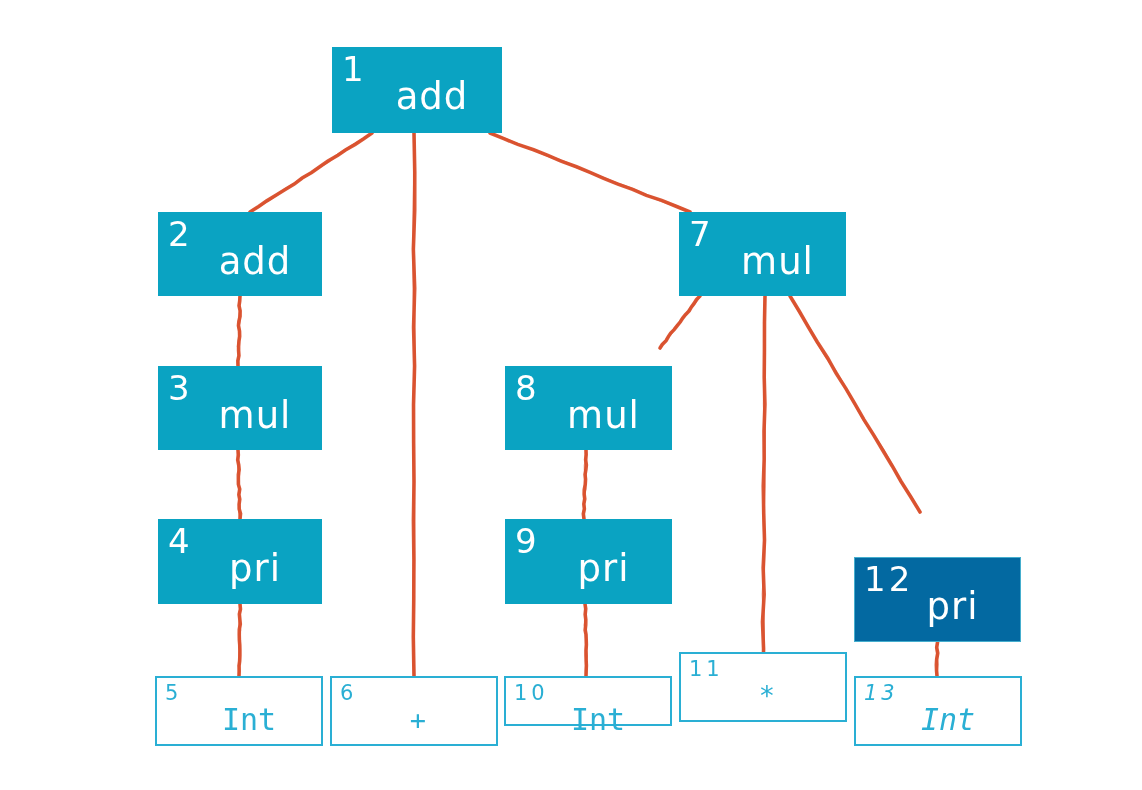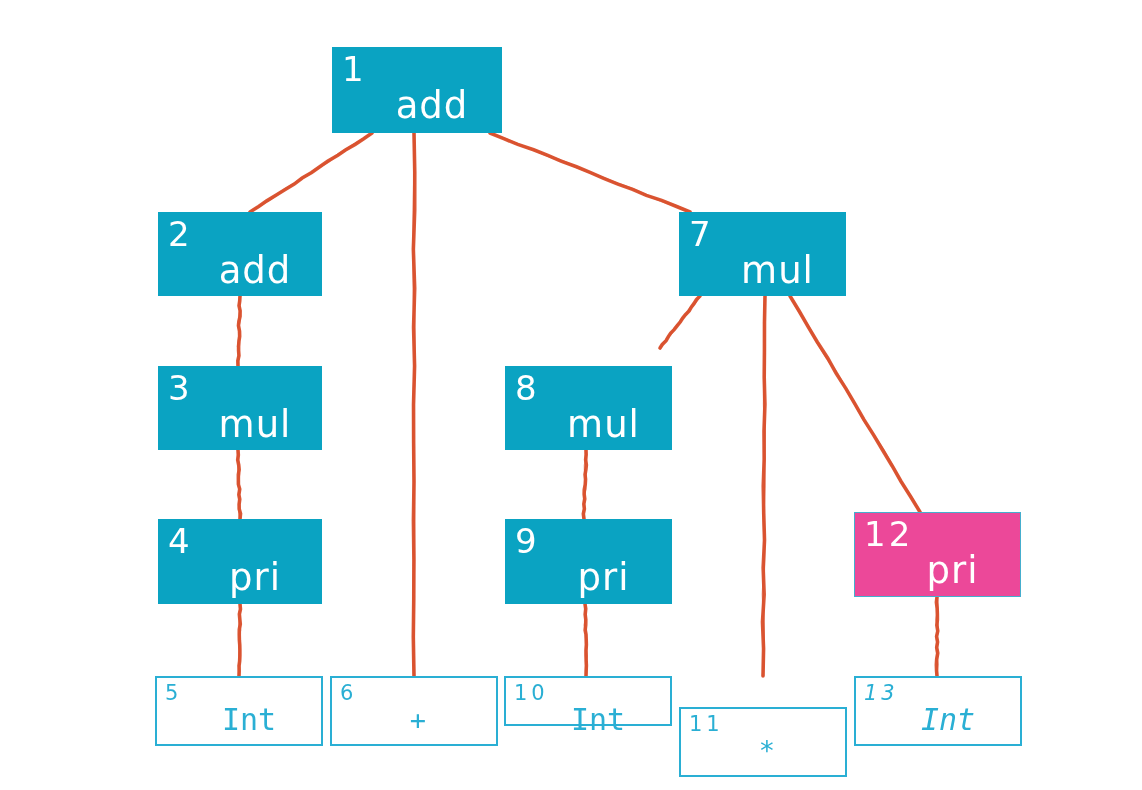--- a/index.html
+++ b/index.html
@@ -33,22 +33,23 @@
   }
   .node {
     position: absolute;
     box-sizing: border-box;
   }
   .node.filled {
     background: #0aa3c2;
     border: 1px solid #0aa3c2;
   }
   .node.filled-muted {
-    background: #ec4899;
+    background: #0369a1;
     border: 1px solid #45aece;
+    margin-top: 45px;
   }
   .node.outlined {
     background: #ffffff;
     border: 2.5px solid #2aafd4;
   }
   .node-id {
     position: absolute;
     left: 9px;
     top: 2px;
     line-height: 1;
@@ -71,21 +72,21 @@
   .node-label {
     position: absolute;
     left: 0;
     right: 0;
     text-align: center;
     font-family: "DejaVu Sans", sans-serif;
   }
   .filled .node-label, .filled-muted .node-label {
     color: #ffffff;
     font-size: 37px;
-    top: 36px;
+    top: 27px;
     letter-spacing: 1px;
     padding-left: 30px;
   }
   .outlined .node-label {
     color: #2aafd4;
     font-size: 30px;
     top: 24px;
     font-family: "DejaVu Sans Mono", monospace;
     padding-left: 20px;
   }
@@ -183,21 +184,21 @@
         <span class="node-label">mul</span>
       </div>
       <div class="node filled" style="left: 505px; top: 519px; width: 167px; height: 85px;">
         <span class="node-id">9</span>
         <span class="node-label">pri</span>
       </div>
       <div class="node outlined" style="left: 504px; top: 676px; width: 168px; height: 50px;">
         <span class="node-id">10</span>
         <span class="node-label">Int</span>
       </div>
-      <div class="node outlined op" style="left: 679px; top: 707px; width: 168px; height: 70px;">
+      <div class="node outlined op" style="left: 679px; top: 652px; width: 168px; height: 70px;">
         <span class="node-id">11</span>
         <span class="node-label">*</span>
       </div>
       <div class="node filled-muted" style="left: 854px; top: 512px; width: 167px; height: 85px;">
         <span class="node-id">12</span>
         <span class="node-label">pri</span>
       </div>
       <div class="node outlined" style="left: 854px; top: 676px; width: 168px; height: 70px; font-style: italic;">
         <span class="node-id">13</span>
         <span class="node-label">Int</span>

